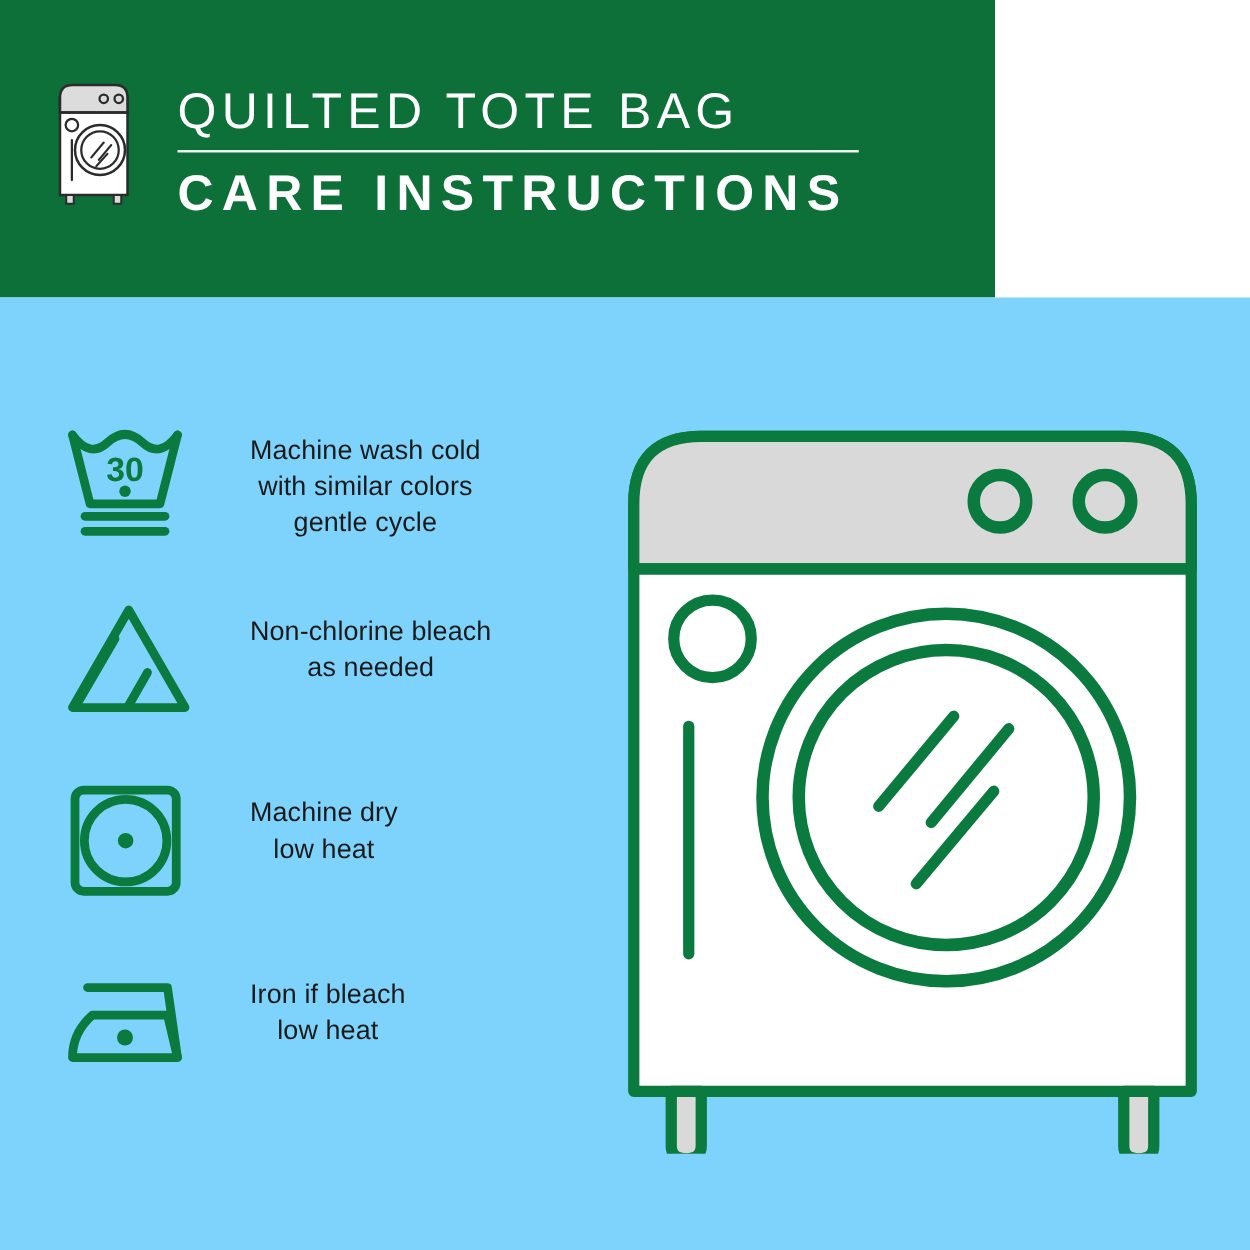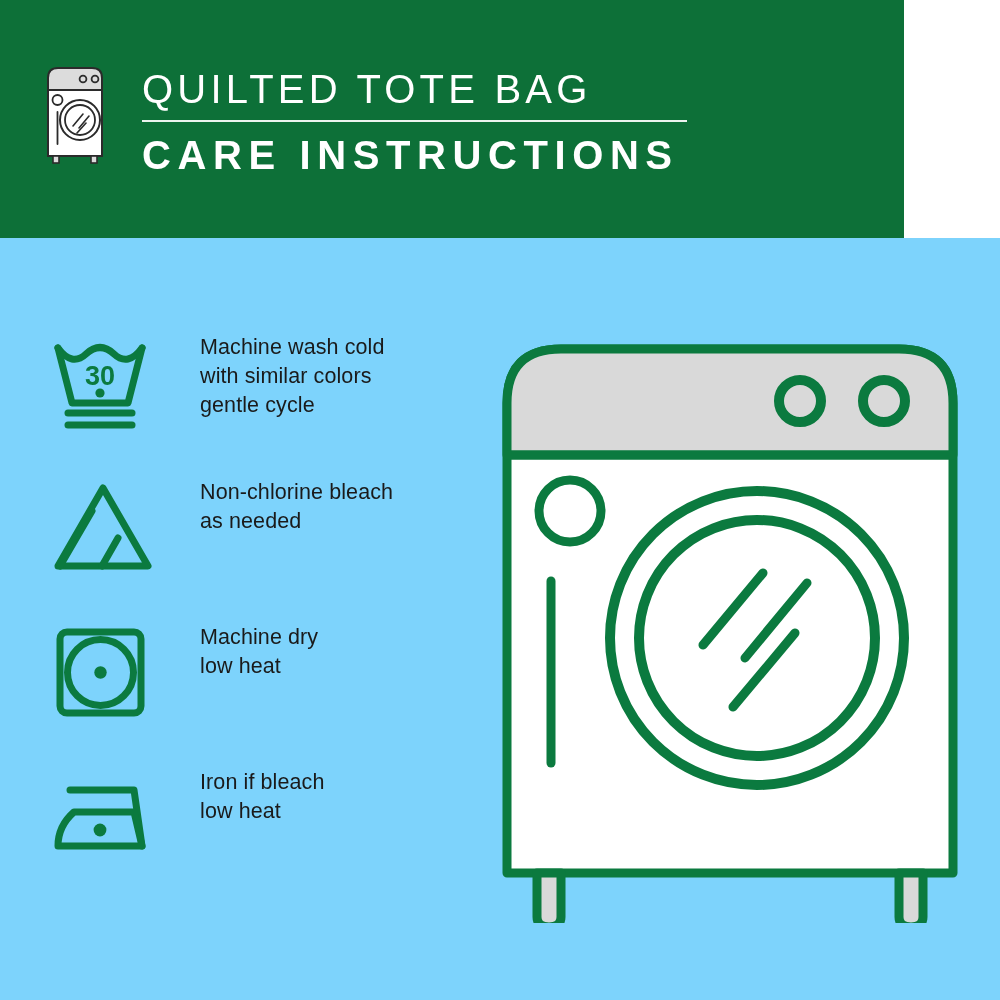--- a/index.html
+++ b/index.html
@@ -13,21 +13,21 @@
     font-family: "Liberation Sans", sans-serif;
     overflow: hidden;
     position: relative;
   }
 
   
   .header {
     position: absolute;
     left: 0;
     top: 0;
-    width: 904px;
+    width: 796px;
     height: 238px;
     background: #0d7038;
     box-sizing: border-box;
     padding-left: 44px;
   }
   .header-inner {
     position: absolute;
     left: 42px;
     top: 62px;
     display: flex;
@@ -93,25 +93,27 @@
   .care-symbol {
     width: 110px;
     height: 100px;
     flex: 0 0 auto;
     display: flex;
     align-items: center;
     justify-content: flex-start;
   }
   .care-text {
     margin-left: 42px;
+    margin-top: 13px;
     color: #1a1a1a;
     font-size: 21.5px;
     line-height: 29px;
     letter-spacing: 0.1px;
     white-space: pre-line;
+    text-align: center;
   }
 
   
   .washer-illustration {
     position: absolute;
     left: 495px;
     top: 95px;
     width: 470px;
     height: 590px;
   }

